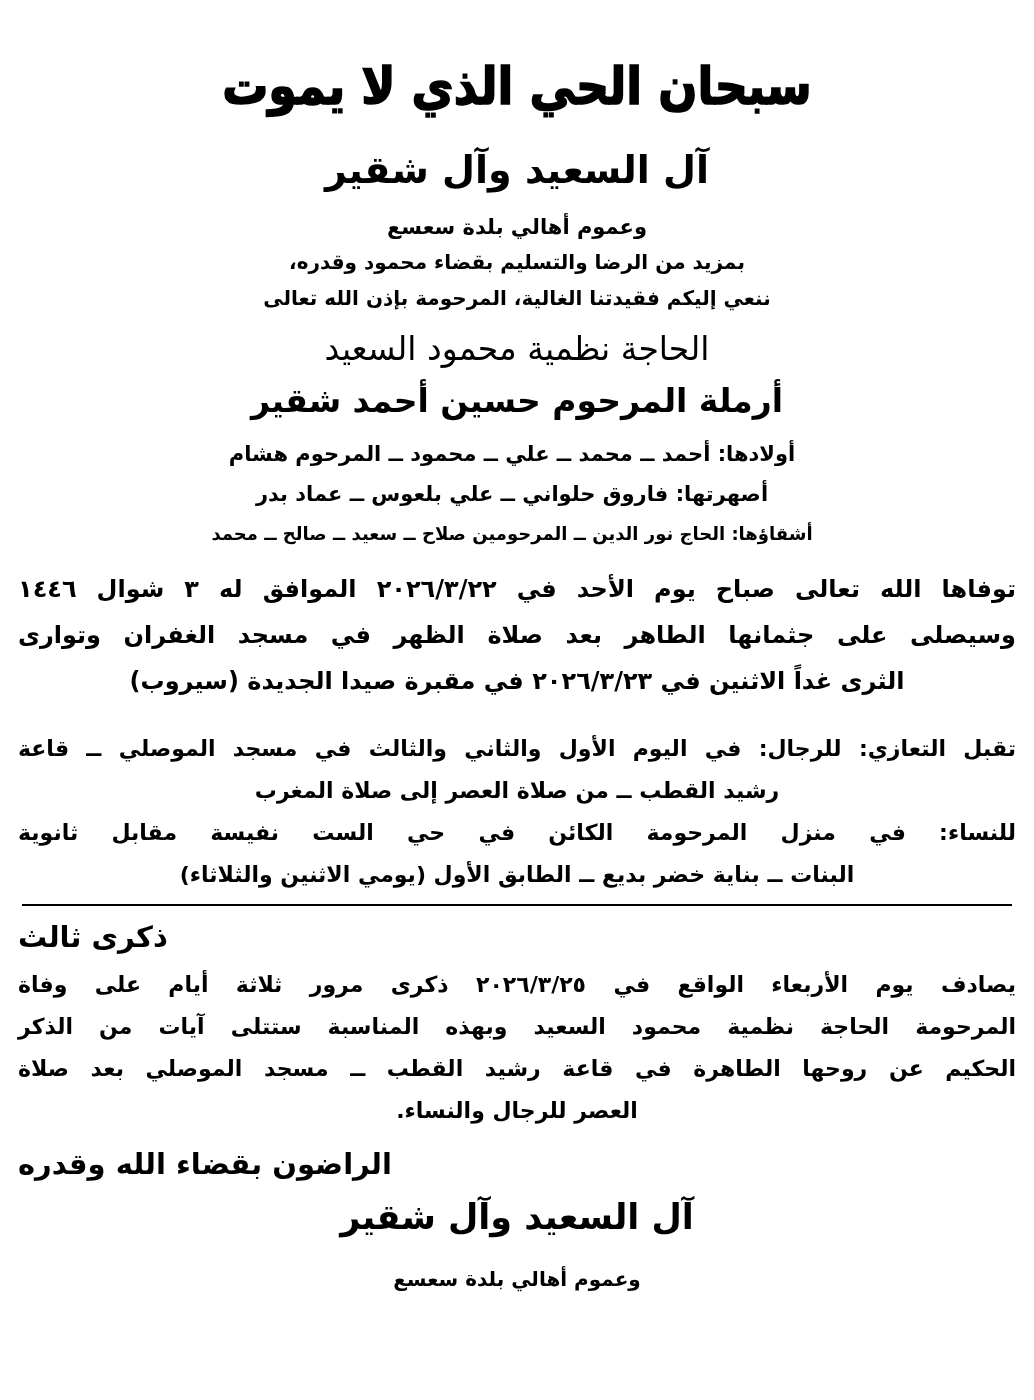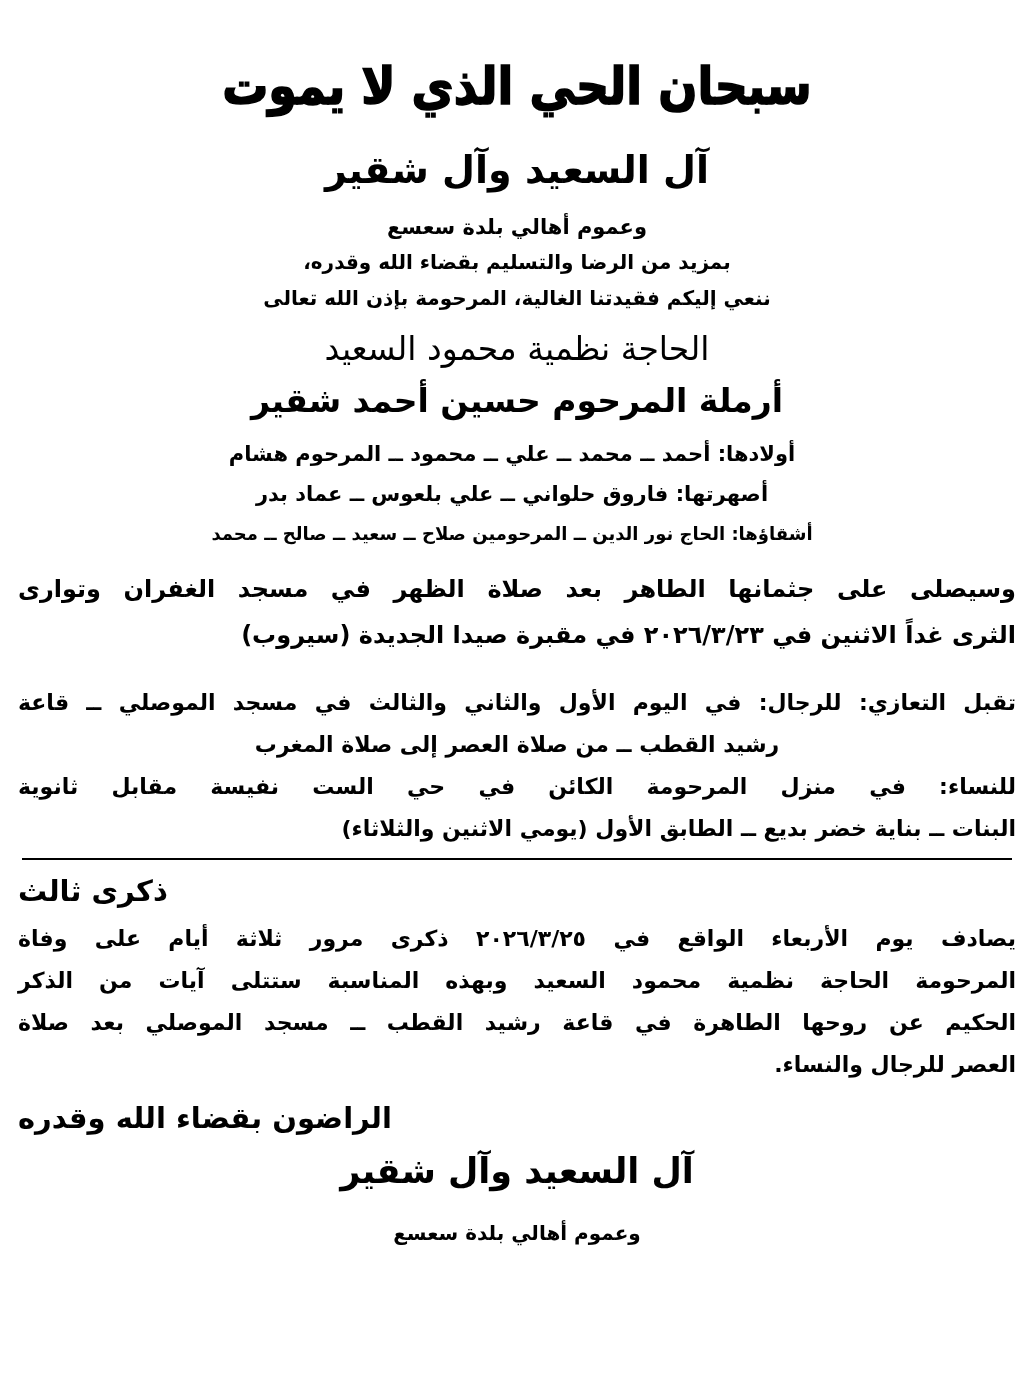--- a/index.html
+++ b/index.html
@@ -13,21 +13,21 @@
     direction: rtl;
   }
   .page {
     width: 1034px;
     min-height: 1400px;
     padding: 30px 18px 16px 18px;
     background: #ffffff;
     margin-left: 8px;
   }
   .center { text-align: center; }
-  .left   { text-align: right; }
+  .left   { text-align: center; }
 
   
   .calligraphy {
     text-align: center;
     font-size: 46px;
     font-weight: bold;
     line-height: 96px;
     letter-spacing: -1px;
     -webkit-text-stroke: 1.5px #000;
     transform: scaleY(1.12);
@@ -152,34 +152,35 @@
 
 <div class="page">
 
   <div class="calligraphy">سبحان الحي الذي لا يموت</div>
 
 
   <div class="families-title">آل السعيد وآل شقير</div>
 
   <div class="community-line">وعموم أهالي بلدة سعسع</div>
 
-  <div class="intro-line">بمزيد من الرضا والتسليم بقضاء الله وقدره،</div>
+  <div class="intro-line">بمزيد من الرضا والتسليم بقضاء محمود وقدره،</div>
   <div class="intro-line">ننعي إليكم فقيدتنا الغالية، المرحومة بإذن الله تعالى</div>
 
   <div class="deceased-name">الحاجة نظمية محمود السعيد</div>
 
   <div class="widow-line">أرملة المرحوم حسين أحمد شقير</div>
 
   <div class="family-block">
     <div class="family-line">أولادها: أحمد ــ محمد ــ علي ــ محمود ــ المرحوم هشام</div>
     <div class="family-line">أصهرتها: فاروق حلواني ــ علي بلعوس ــ عماد بدر</div>
     <div class="family-line small">أشقاؤها: الحاج نور الدين ــ المرحومين صلاح ــ سعيد ــ صالح ــ محمد</div>
   </div>
 
   <div class="para">
+    <div class="big-line justify-full">توفاها الله تعالى صباح يوم الأحد في ٢٠٢٦/٣/٢٢ الموافق له ٣ شوال ١٤٤٦</div>
     <div class="big-line justify-full">وسيصلى على جثمانها الطاهر بعد صلاة الظهر في مسجد الغفران وتوارى</div>
     <div class="big-line left">الثرى غداً الاثنين في ٢٠٢٦/٣/٢٣ في مقبرة صيدا الجديدة (سيروب)</div>
   </div>
 
   <div class="cond-block">
     <div class="mid-line justify-full">تقبل التعازي: للرجال: في اليوم الأول والثاني والثالث في مسجد الموصلي ــ قاعة</div>
     <div class="mid-line center">رشيد القطب ــ من صلاة العصر إلى صلاة المغرب</div>
     <div class="mid-line justify-full">للنساء: في منزل المرحومة الكائن في حي الست نفيسة مقابل ثانوية</div>
     <div class="mid-line left">البنات ــ بناية خضر بديع ــ الطابق الأول (يومي الاثنين والثلاثاء)</div>
   </div>

